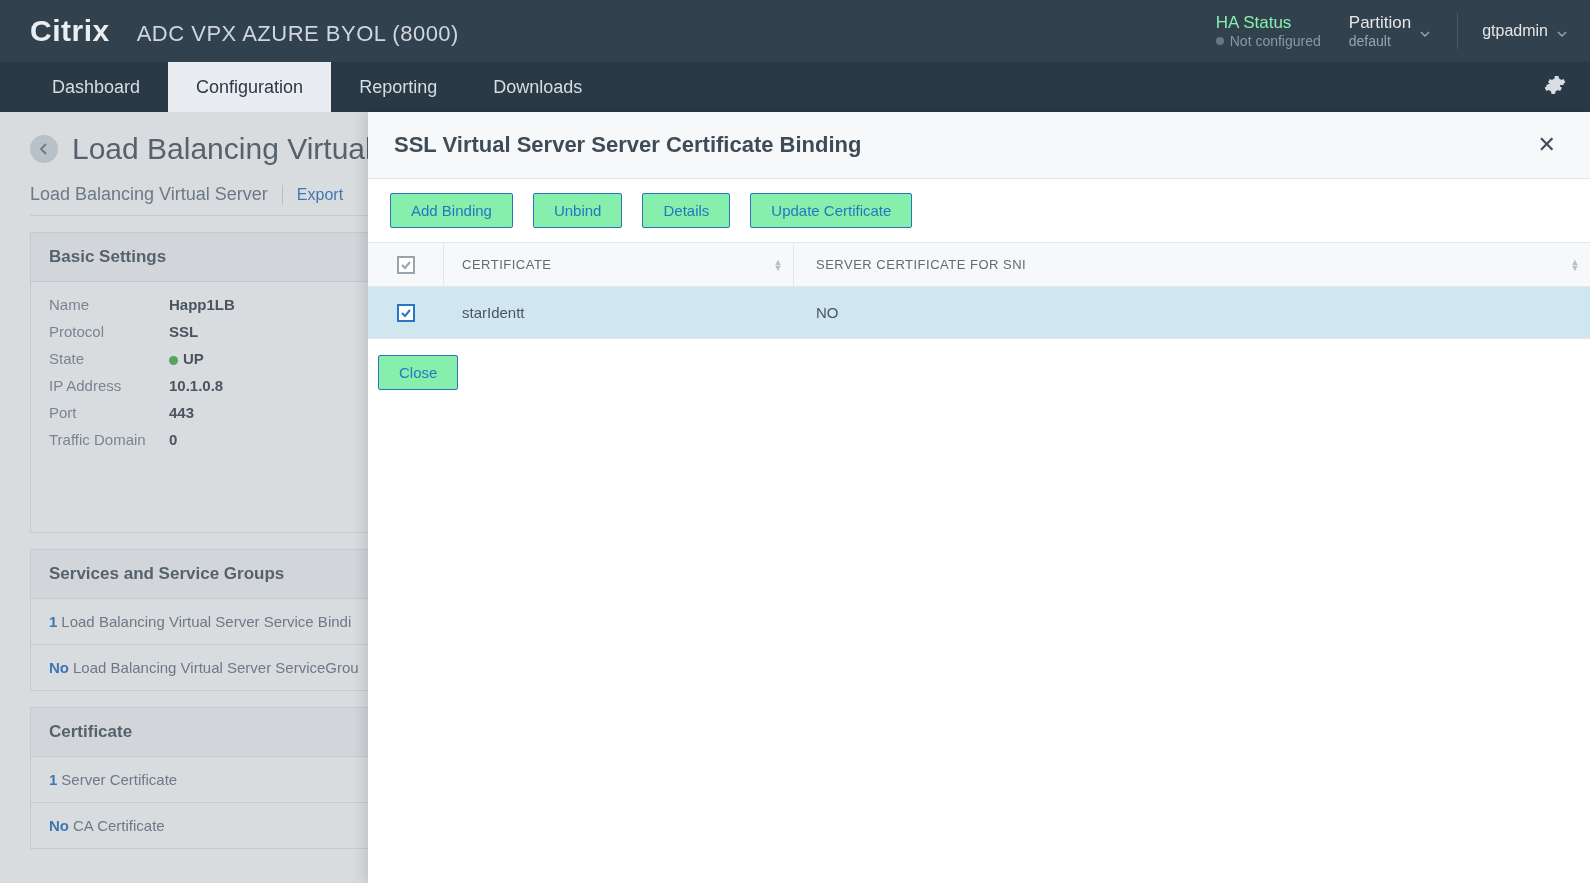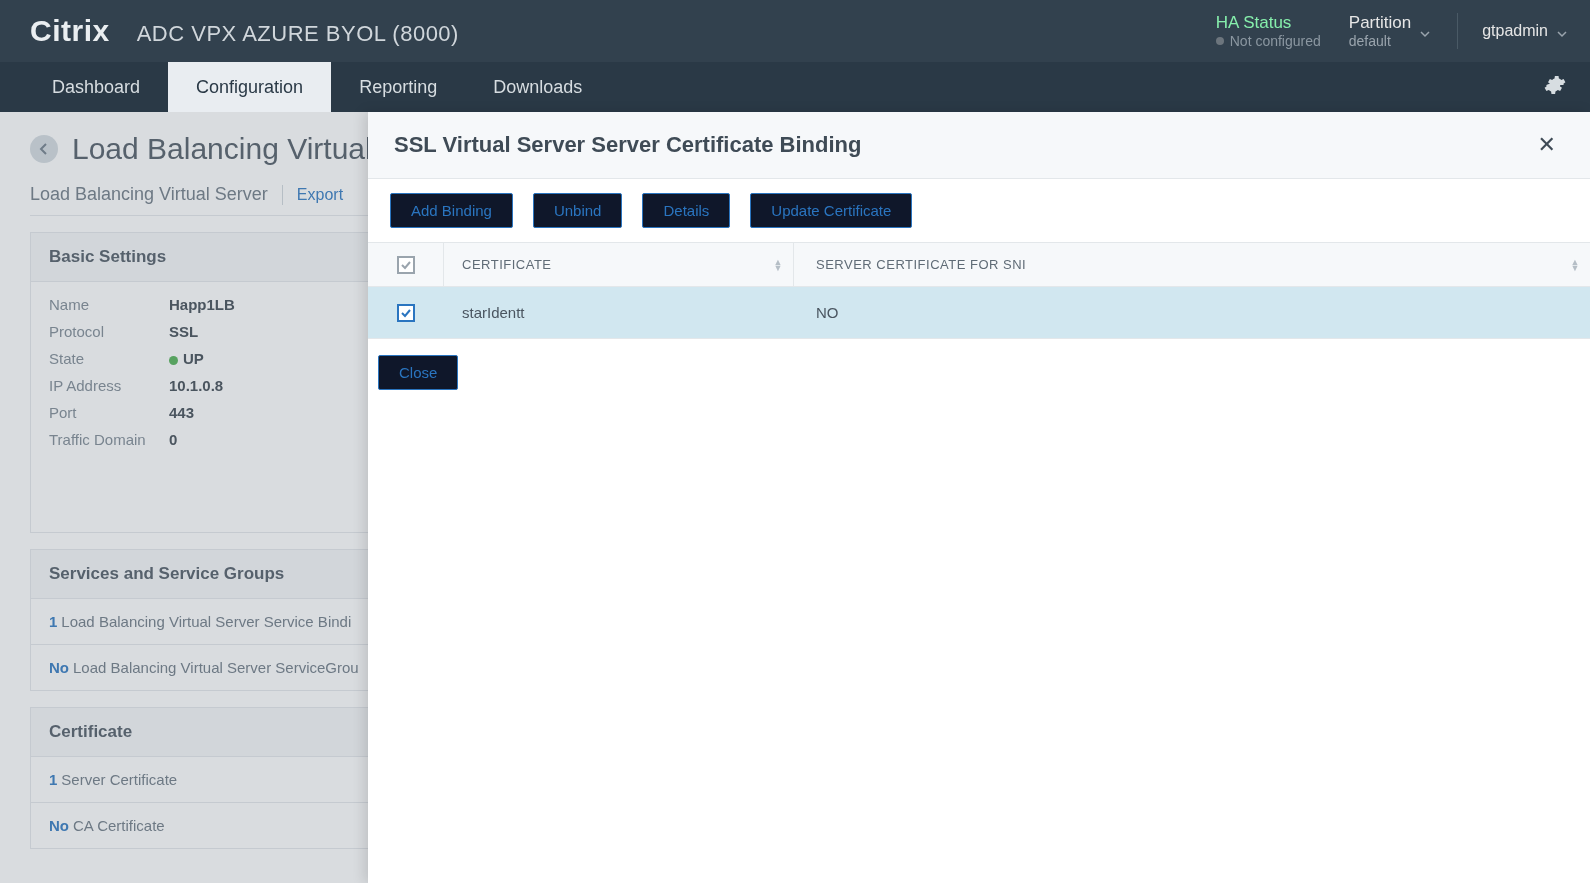--- a/index.html
+++ b/index.html
@@ -47,21 +47,21 @@
   .panel-row { padding: 14px 18px; border-bottom: 1px solid #e3e7ea; font-size: 15px; color: #6a7682; }
   .panel-row:last-child { border-bottom: none; }
   .panel-row .cnt { color: #2a75c0; font-weight: 600; margin-right: 4px; }
   .overlay-scrim { position: absolute; left: 0; top: 112px; right: 0; bottom: 0; background: rgba(120,130,140,0.28); pointer-events: none; }
   
   .modal { position: absolute; top: 112px; left: 368px; right: 0; bottom: 0; background: #fff; box-shadow: -4px 0 12px rgba(0,0,0,0.12); display: flex; flex-direction: column; }
   .modal-header { display: flex; align-items: center; justify-content: space-between; padding: 16px 26px 16px 26px; background: #f6f8fa; border-bottom: 1px solid #e3e7ea; }
   .modal-title { font-size: 22px; color: #3f4b56; font-weight: 600; }
   .modal-close { cursor: pointer; font-size: 22px; color: #3f4b56; padding: 4px 8px; }
   .modal-toolbar { display: flex; gap: 20px; padding: 14px 22px; }
-  .btn { border: 1px solid #2a75c0; color: #2a75c0; background: #0f172a; padding: 8px 20px; font-size: 15px; border-radius: 2px; cursor: pointer; }
+  .btn { border: 1px solid #2a75c0; color: #2a75c0; background: #86efac; padding: 8px 20px; font-size: 15px; border-radius: 2px; cursor: pointer; }
   .table-wrap { border-top: 1px solid #e3e7ea; }
   .thead { display: flex; align-items: center; background: #f6f8fa; height: 44px; border-bottom: 1px solid #e3e7ea; font-size: 13px; color: #5f6b76; letter-spacing: 0.5px; }
   .th-check { width: 76px; display: flex; justify-content: center; border-right: 1px solid #e3e7ea; height: 100%; align-items: center; }
   .th-cert { flex: 0 0 350px; padding-left: 18px; display: flex; align-items: center; justify-content: space-between; padding-right: 10px; border-right: 1px solid #e3e7ea; height: 100%; }
   .th-sni { flex: 1; padding-left: 22px; display: flex; align-items: center; justify-content: space-between; padding-right: 10px; height: 100%; }
   .sort-icons { display: flex; flex-direction: column; line-height: 6px; color: #b5bec6; font-size: 9px; }
   .trow { display: flex; align-items: center; height: 52px; background: #d1e7f0; border-bottom: 1px solid #e3e7ea; font-size: 15px; color: #4a5560; }
   .td-check { width: 76px; display: flex; justify-content: center; }
   .td-cert { flex: 0 0 350px; padding-left: 18px; }
   .td-sni { flex: 1; padding-left: 22px; }

